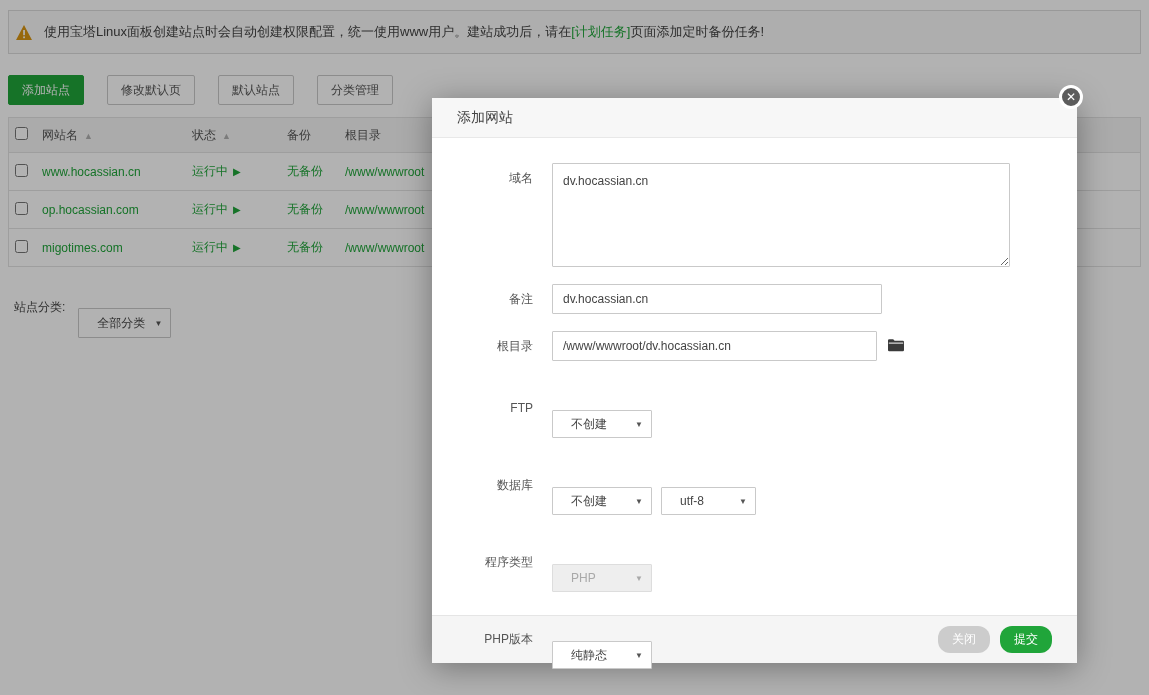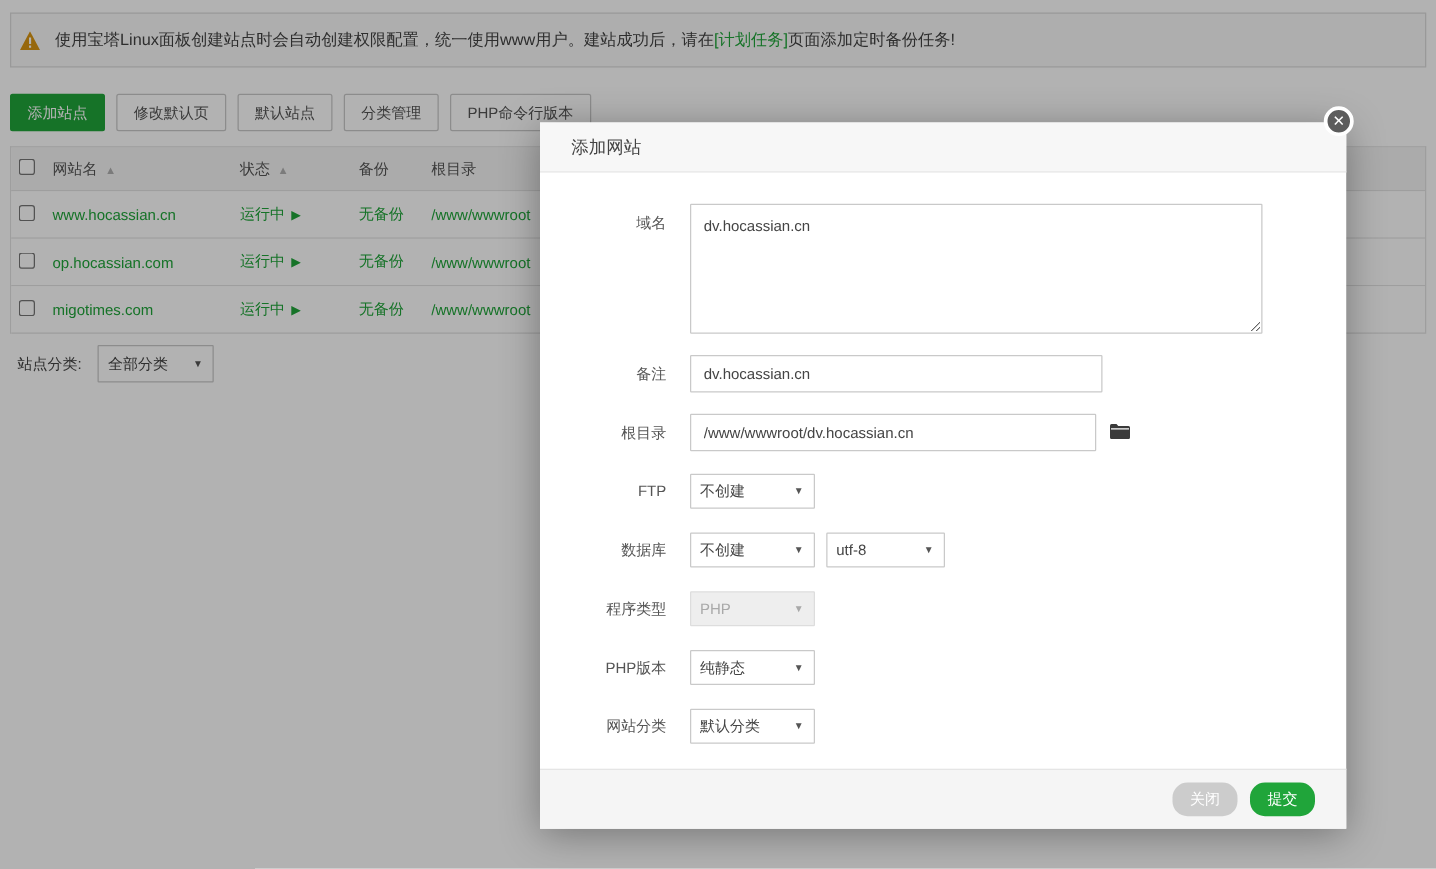--- a/index.html
+++ b/index.html
@@ -11,21 +11,21 @@
   .base { position:absolute; inset:0; padding:10px 8px 0 8px; }
 
   .alert-bar { display:flex; align-items:center; background:#fafafa; border:1px solid #dcdcdc;
     padding:12px 7px; font-size:13px; color:#424242; height:44px; }
   .alert-bar .warn-ic { margin-right:12px; display:inline-flex; flex:none; }
   .alert-link { color:#20a53a; text-decoration:none; }
 
   .toolbar { margin-top:21px; display:flex; }
   .btn { height:30px; padding:0 13px; font-size:12px; border-radius:2px; cursor:pointer;
     display:inline-flex; align-items:center; justify-content:center;
-    background:#fff; border:1px solid #c9c9c9; color:#555; margin-right:9px; }
+    background:#fff; border:1px solid #c9c9c9; color:#555; margin-right:23px; }
   .btn.primary { background:#20a53a; border-color:#20a53a; color:#fff; }
 
   .site-table { margin-top:12px; border:1px solid #e2e2e2; border-bottom:none; font-size:12px; }
   .t-row { display:flex; align-items:center; height:38px; border-bottom:1px solid #e2e2e2; background:#fff; }
   .t-row.head { height:35px; background:#f5f5f5; color:#555; }
   .c-check { width:33px; padding-left:6px; flex:none; }
   .c-check input { width:13px; height:13px; }
   .c-name { width:150px; flex:none; }
   .c-status { width:95px; flex:none; }
   .c-backup { width:58px; flex:none; }
@@ -34,22 +34,22 @@
   .t-row:not(.head) .c-backup, .t-row:not(.head) .c-root { color:#20a53a; }
   .t-row:not(.head) .c-name { cursor:pointer; }
   .sort-ic { font-size:9px; color:#b0b0b0; margin-left:6px; cursor:pointer; }
   .play-ic { font-size:10px; color:#20a53a; margin-left:5px; }
 
   .filter-row { margin-top:9px; display:flex; align-items:center; font-size:12px; color:#444; padding-left:6px; }
   .filter-row .sel { margin-left:13px; }
 
   
   .sel { position:relative; height:30px; width:100px; background:#fff; border:1px solid #c9c9c9;
-    border-radius:1px; display:inline-flex; align-items:center; padding:0 22px 0 7px;
-    font-size:12px; color:#444; cursor:pointer; }
+    border-radius:1px; display:inline-flex; align-items:center; padding:0 22px 0 18px;
+    font-size:12px; color:#444; cursor:pointer;margin-top:32px; }
   .sel .arr { position:absolute; right:8px; top:50%; transform:translateY(-50%); font-size:8px; color:#555; }
   .sel.small { height:28px; }
   .sel.disabled { background:#eee; border-color:#ddd; color:#a9a9a9; cursor:default; }
   .sel.disabled .arr { color:#a9a9a9; }
 
   
   .overlay { position:absolute; inset:0; background:rgba(0,0,0,0.30); z-index:10; }
 
   .modal { position:absolute; left:432px; top:98px; width:645px; height:565px; background:#fff;
     z-index:20; box-shadow:0 5px 30px rgba(0,0,0,0.35); }
@@ -93,21 +93,20 @@
           </svg>
       </span>
       <span><span>使用宝塔Linux面板创建站点时会自动创建权限配置，统一使用www用户。建站成功后，请在</span><a class="alert-link">[计划任务]</a><span>页面添加定时备份任务!</span></span>
     </div>
 
     <div class="toolbar">
       <button class="btn primary">添加站点</button>
       <button class="btn">修改默认页</button>
       <button class="btn">默认站点</button>
       <button class="btn">分类管理</button>
-      <button class="btn">PHP命令行版本</button>
     </div>
 
     <div class="site-table">
       <div class="t-row head">
         <span class="c-check"><input type="checkbox" style=""></span>
         <span class="c-name"><span>网站名</span><span class="sort-ic">▲</span></span>
         <span class="c-status"><span>状态</span><span class="sort-ic">▲</span></span>
         <span class="c-backup">备份</span>
         <span class="c-root">根目录</span>
       </div>

